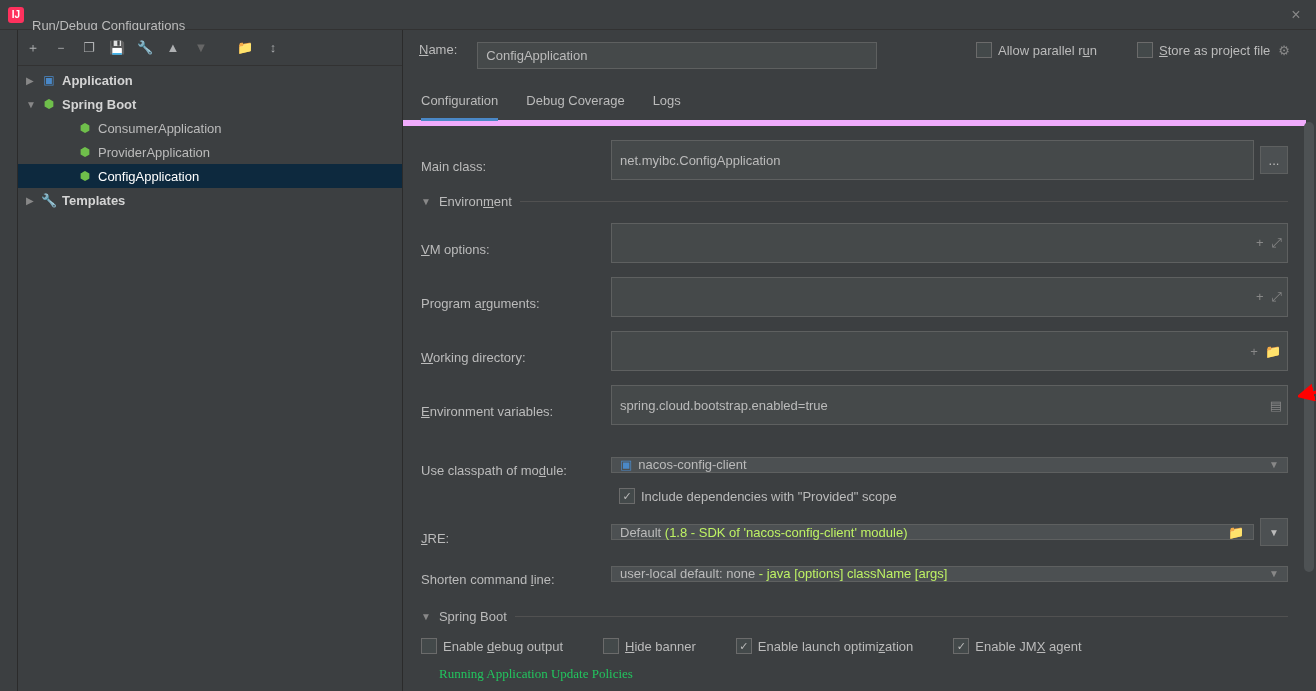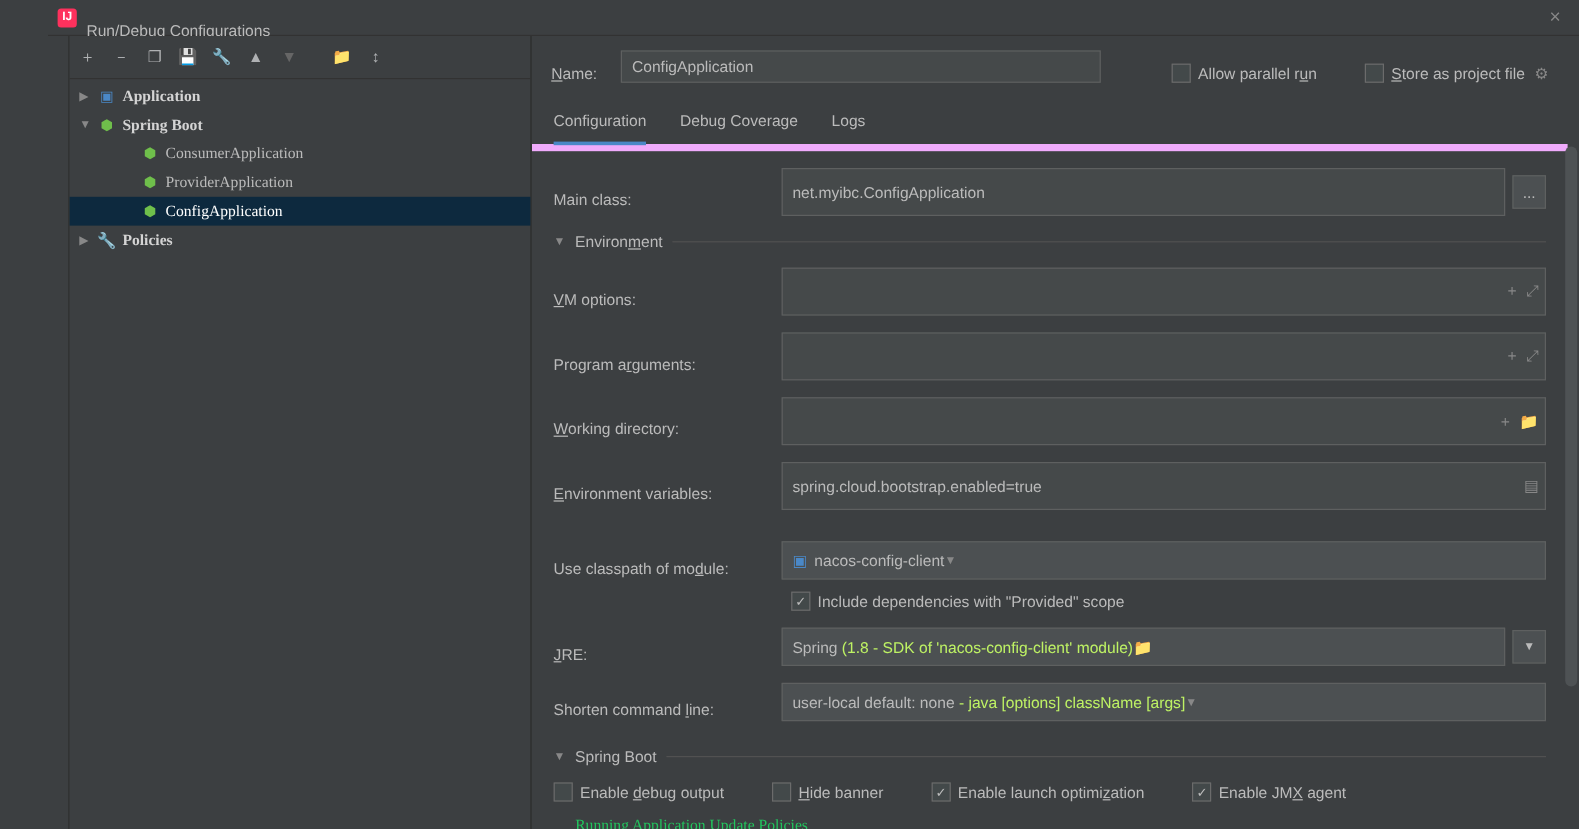--- a/index.html
+++ b/index.html
@@ -9,21 +9,20 @@
   color: #bbbbbb;
   font-size: 13px;
   width: 1316px;
   height: 691px;
   overflow: hidden;
 }
 .window {
   display: flex;
   flex-direction: column;
   height: 100%;
-  padding-left: 40px;
 }
 .titlebar {
   height: 30px;
   background: #3c3f41;
   display: flex;
   align-items: center;
   padding: 0 8px;
   border-bottom: 1px solid #323232;
 }
 .titlebar-icon {
@@ -76,34 +75,34 @@
 .tree-row {
   display: flex;
   align-items: center;
   height: 24px;
   padding-left: 8px;
   cursor: pointer;
 }
 .tree-row.selected { background: #0d293e; color: #fff; }
 .tree-arrow { width: 14px; color: #888; font-size: 10px; }
 .tree-icon { width: 18px; text-align: center; margin-right: 4px; }
-.tree-label { color: #bbbbbb; font-family: Liberation Serif, serif; }
+.tree-label { color: #bbbbbb; }
 .tree-row.bold .tree-label { font-weight: bold; color: #d4d4d4; }
 .tree-row.selected .tree-label { color: #fff; }
 .indent-2 { padding-left: 58px; }
 .main {
   flex: 1;
   background: #3c3f41;
   overflow-y: auto;
   position: relative;
   padding-right: 10px;
 }
 .name-row {
   display: flex;
-  align-items: flex-end;
+  align-items: flex-start;
   padding: 12px 16px 10px 16px;
   gap: 20px;
 }
 .name-row label { color: #bbbbbb; }
 .underl { text-decoration: underline; }
 .text-input {
   background: #45494a;
   border: 1px solid #5e6060;
   color: #bbbbbb;
   padding: 5px 8px;
@@ -175,22 +174,22 @@
 .field-icons-right {
   position: absolute; right: 6px; top: 50%; transform: translateY(-50%);
   display: flex; gap: 8px; color: #888; font-size: 13px;
 }
 .dropdown {
   flex: 1;
   background: #4c5052;
   border: 1px solid #5e6060;
   color: #bbbbbb;
   padding: 5px 8px;
-  height: 32px;
-  display: flex; align-items: center; 
+  height: 16px;
+  display: flex; align-items: center; justify-content: space-between;
 }
 .dropdown .dd-icon { margin-right: 6px; }
 .dropdown .dd-arrow { color: #888; font-size: 10px; }
 .dim { color: #bef264; }
 .inc-row { padding-left: 198px; margin-top: -4px; margin-bottom: 14px; }
 .checkbox-grid {
   display: flex;
   gap: 40px;
   flex-wrap: wrap;
   margin-bottom: 12px;
@@ -258,21 +257,21 @@
           <span class="tree-icon sb-icon">⬢</span>
           <span class="tree-label">ProviderApplication</span>
         </div>
         <div class="tree-row indent-2 selected">
           <span class="tree-icon sb-icon">⬢</span>
           <span class="tree-label">ConfigApplication</span>
         </div>
         <div class="tree-row bold">
           <span class="tree-arrow">▶</span>
           <span class="tree-icon tmpl-icon">🔧</span>
-          <span class="tree-label">Policies</span>
+          <span class="tree-label">Templates</span>
         </div>
       </div>
     </div>
 
     <div class="main">
       <div class="scrollbar-fake"></div>
 
       <div class="name-row">
         <label><span class="underl">N</span>ame:</label>
         <input class="text-input name-input" value="ConfigApplication" style="">
@@ -366,21 +365,21 @@
           <div class="check-row">
             <span class="check-box checked"></span>
             <span>Include dependencies with "Provided" scope</span>
           </div>
         </div>
 
         <div class="form-row">
           <div class="form-label"><span class="underl">J</span>RE:</div>
           <div class="form-field">
             <div class="dropdown" style="flex:1">
-              <span><span>Spring</span><span class="dim"> (1.8 - SDK of 'nacos-config-client' module)</span></span>
+              <span><span>Default</span><span class="dim"> (1.8 - SDK of 'nacos-config-client' module)</span></span>
               <span style="display:flex;gap:8px">
                   <span style="color:#888">📁</span>
                 </span>
             </div>
             <div class="sq-btn" style="font-size:10px">▼</div>
           </div>
         </div>
 
         <div class="form-row">
           <div class="form-label">Shorten command <span class="underl">l</span>ine:</div>

